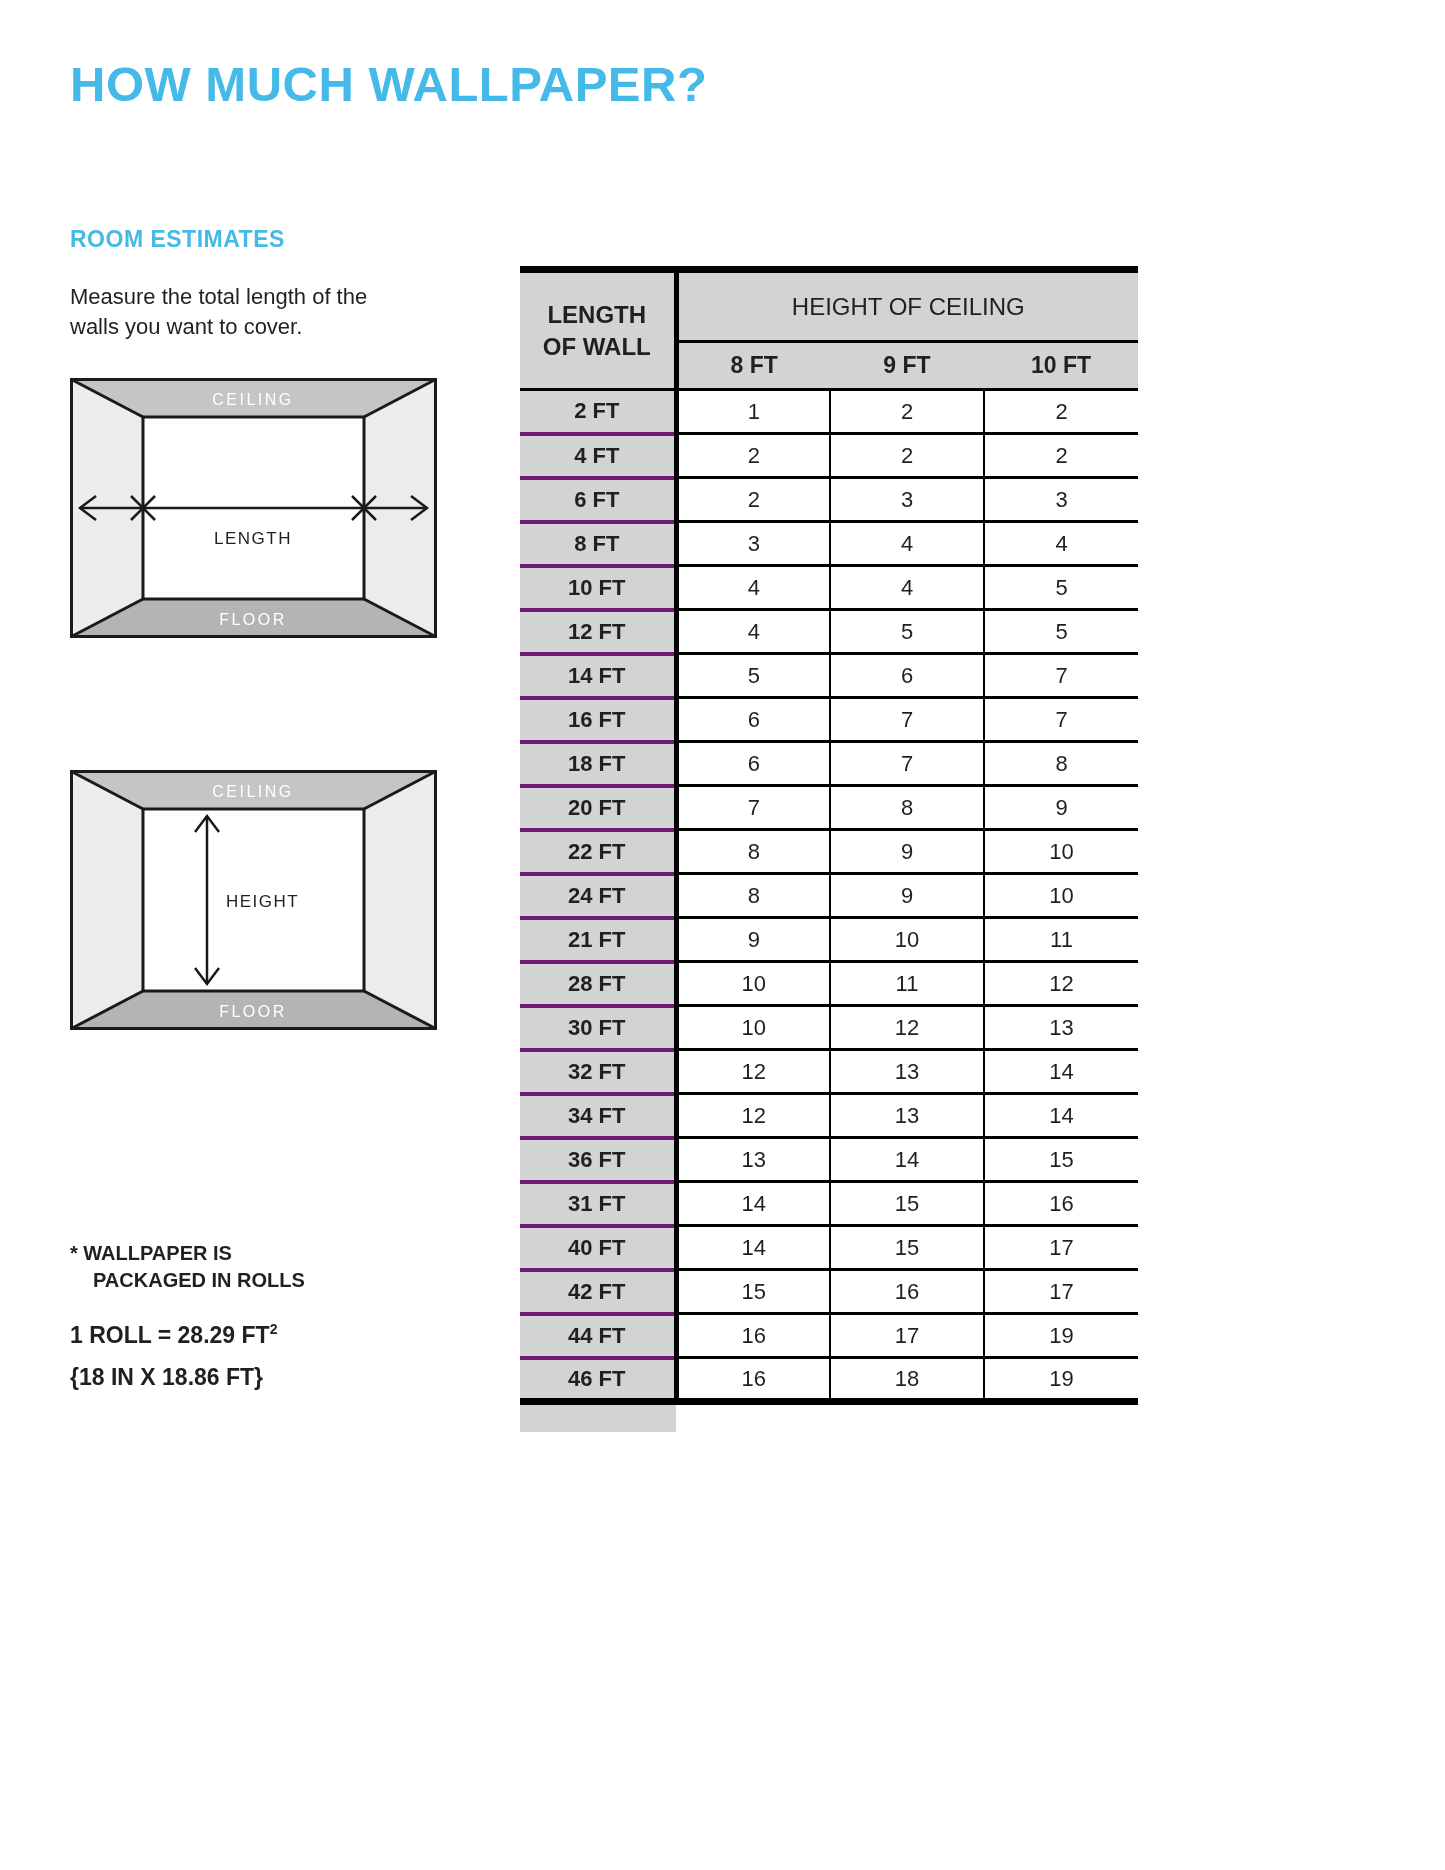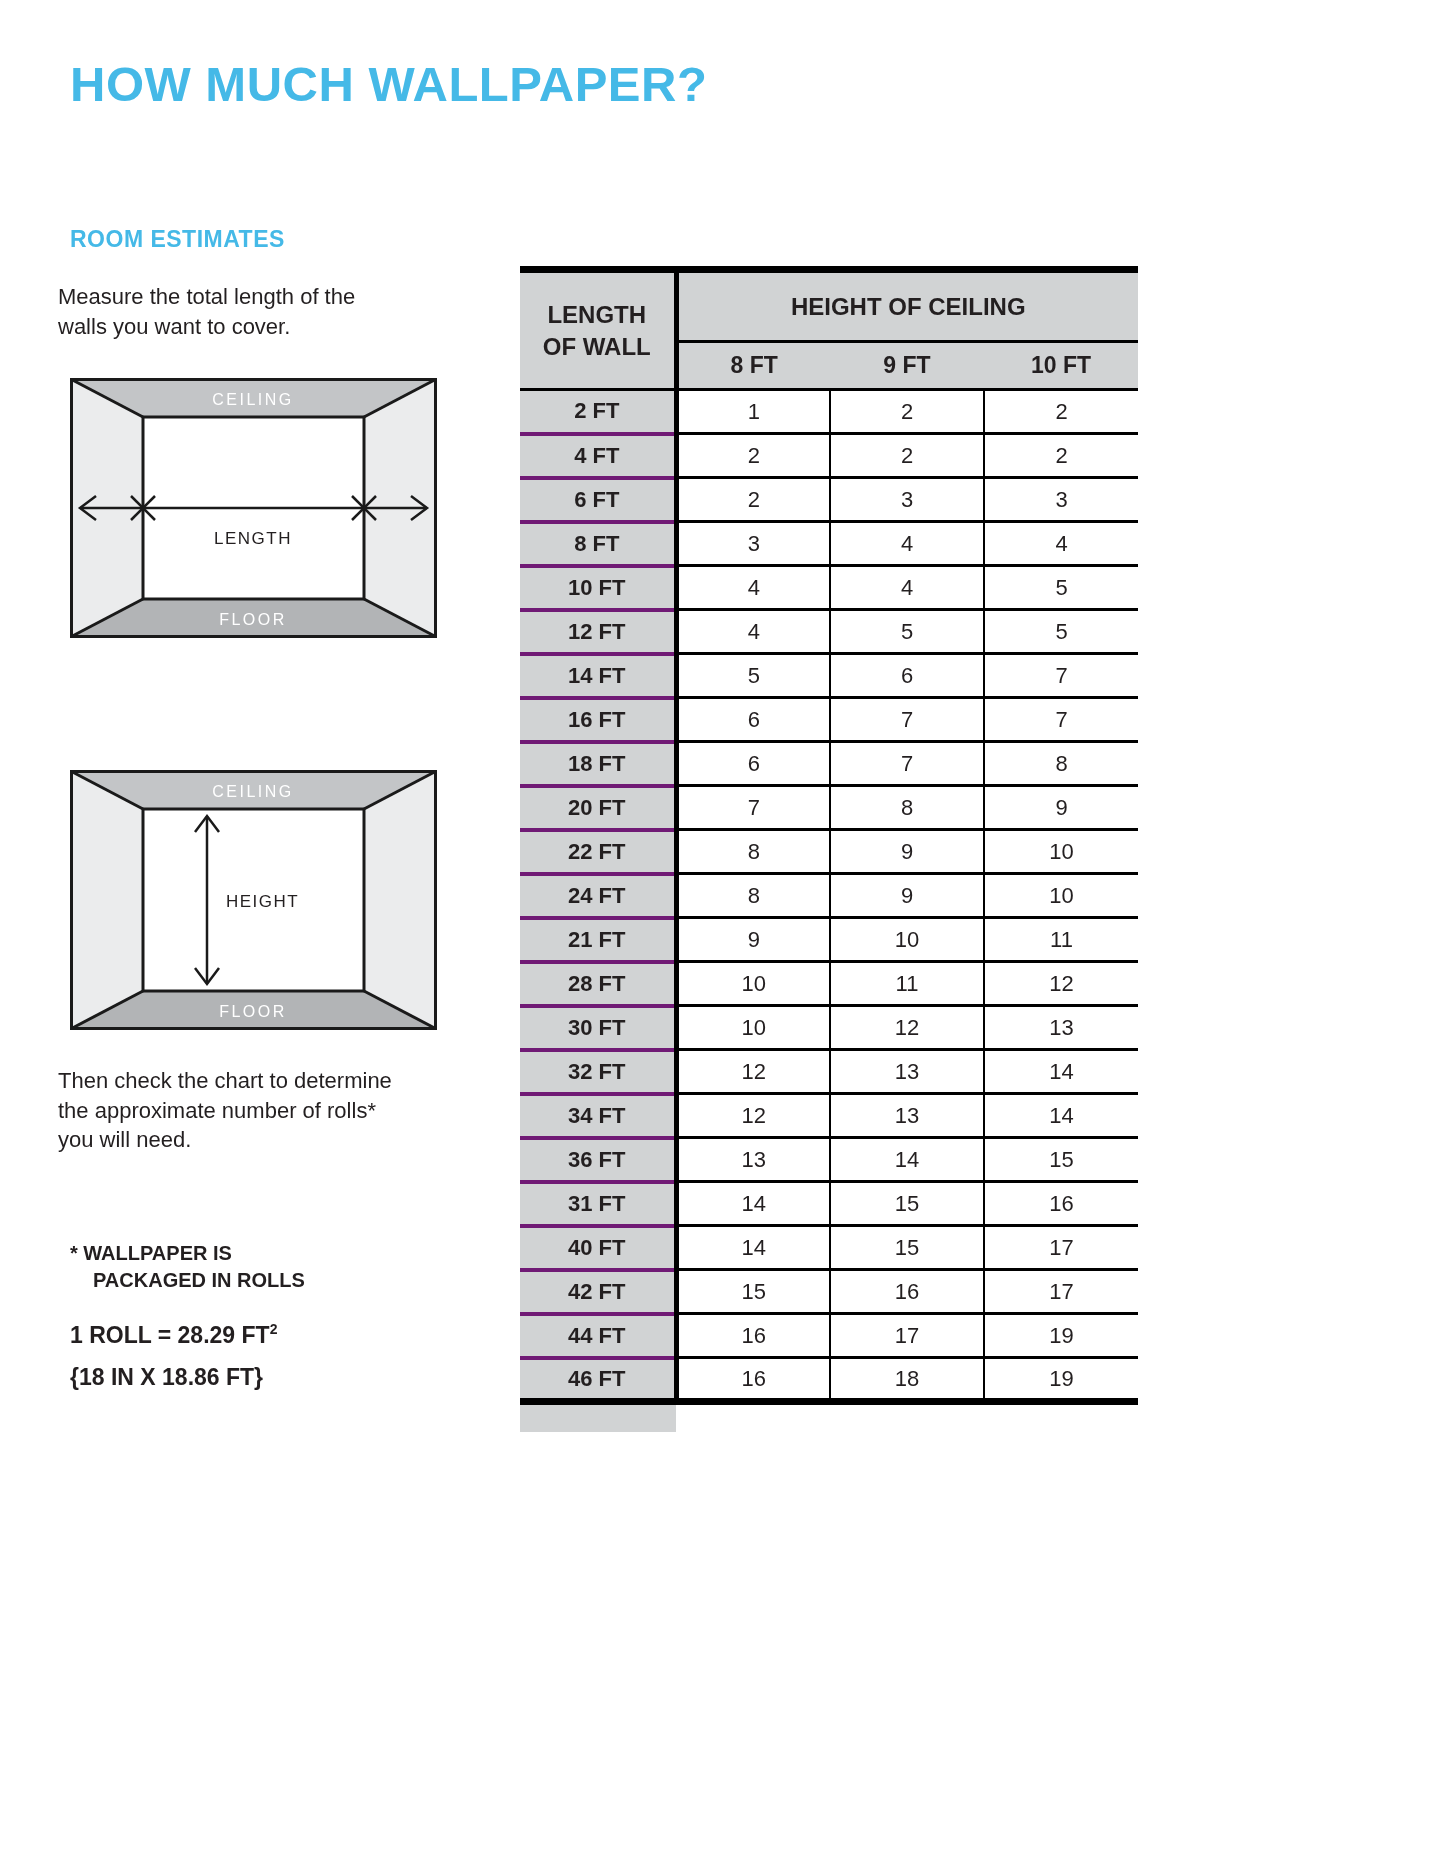--- a/index.html
+++ b/index.html
@@ -18,21 +18,21 @@
     position:absolute; left:70px; top:56px;
     font-size:49px; font-weight:bold; letter-spacing:0.5px;
     color:var(--accent, #45b9e7);
   }
   .section-heading {
     position:absolute; left:70px; top:226px;
     font-size:23px; font-weight:bold; letter-spacing:0.5px;
     color:var(--accent, #45b9e7);
   }
   .para {
-    position:absolute; left:58px;
+    position:absolute; left:70px;
     font-size:22px; line-height:1.35; color:var(--ink,#231f20);
   }
   .para-length { top:282px; width:310px; }
   .para-height { top:674px; width:250px; }
   .para-chart  { top:1066px; width:340px; }
   .diagram { position:absolute; left:70px; display:block; }
   .diagram-length { top:378px; }
   .diagram-height { top:770px; }
   .band-label { font-family:"Liberation Sans", sans-serif; font-size:16px; letter-spacing:2.5px; fill:#ffffff; }
   .dim-label  { font-family:"Liberation Sans", sans-serif; font-size:17px; letter-spacing:1.5px; fill:#231f20; }
@@ -61,21 +61,21 @@
   .rolls-table col.c1, .rolls-table col.c2, .rolls-table col.c3 { width:154px; }
   .lenhdr {
     background:var(--cell-gray,#d1d3d4);
     border-right:5px solid #000; border-bottom:3px solid #000;
     font-size:24px; font-weight:bold; line-height:1.3; text-align:center;
     vertical-align:middle;
   }
   .grouphdr {
     background:var(--cell-gray,#d1d3d4);
     border-bottom:3px solid #000;
-    font-size:24px; font-weight:bold; height:72px; text-align:center; vertical-align:middle;
+    font-size:24px; font-weight:normal; height:72px; text-align:center; vertical-align:middle;
   }
   .subhdr {
     background:var(--cell-gray,#d1d3d4);
     border-bottom:3px solid #000;
     font-size:23px; font-weight:bold; height:48px; text-align:center; vertical-align:middle;
   }
   .rowlabel {
     background:var(--cell-gray,#d1d3d4);
     border-right:5px solid #000; border-bottom:4px solid #701a75;
     font-size:22px; font-weight:bold; height:44px; text-align:center; vertical-align:middle;
@@ -145,21 +145,20 @@
     <text x="183" y="27" class="band-label" text-anchor="middle">CEILING</text>
     <text x="183" y="247" class="band-label" text-anchor="middle">FLOOR</text>
     <g stroke="#1a1a1a" stroke-width="2.5" fill="none">
       <line x1="137" y1="46" x2="137" y2="214"></line>
       <polyline points="125,62 137,46 149,62"></polyline>
       <polyline points="125,198 137,214 149,198"></polyline>
     </g>
     <text x="156" y="137" class="dim-label" text-anchor="start">HEIGHT</text>
   </svg>
 
-  <p class="para para-chart">Then check the chart to determine the approximate number of rolls* you will need.</p>
 
   <div class="note">
     <div>* WALLPAPER IS</div>
     <div class="note-indent">PACKAGED IN ROLLS</div>
   </div>
 
   <div class="roll-info">
     <div class="roll-eq"><span>1 ROLL = 28.29 FT</span><sup>2</sup></div>
     <div>{18 IN X 18.86 FT}</div>
   </div>

